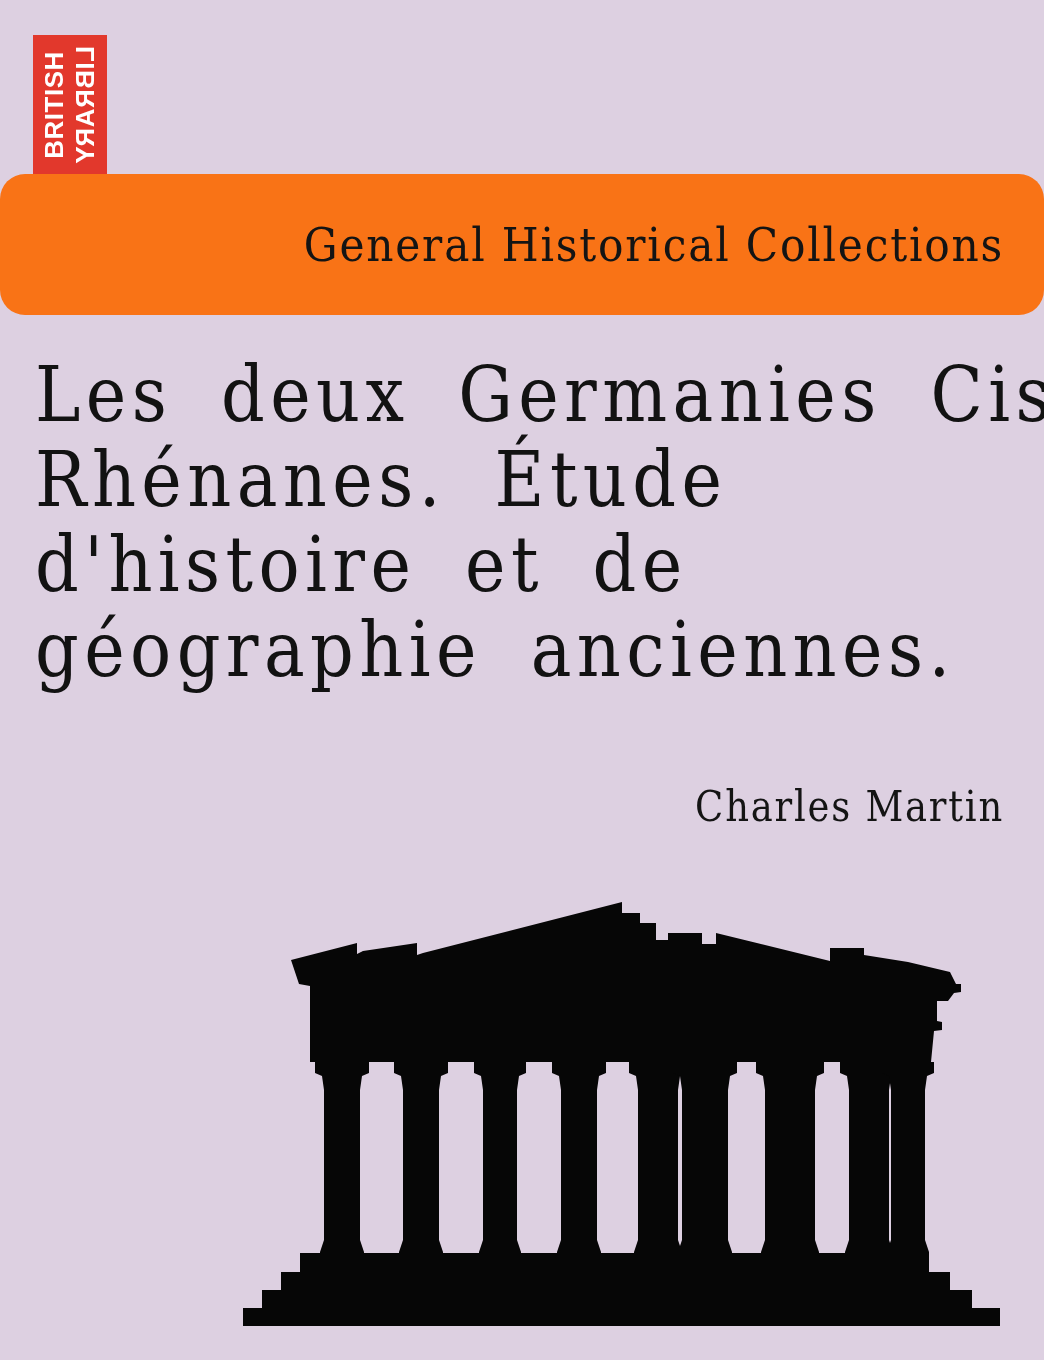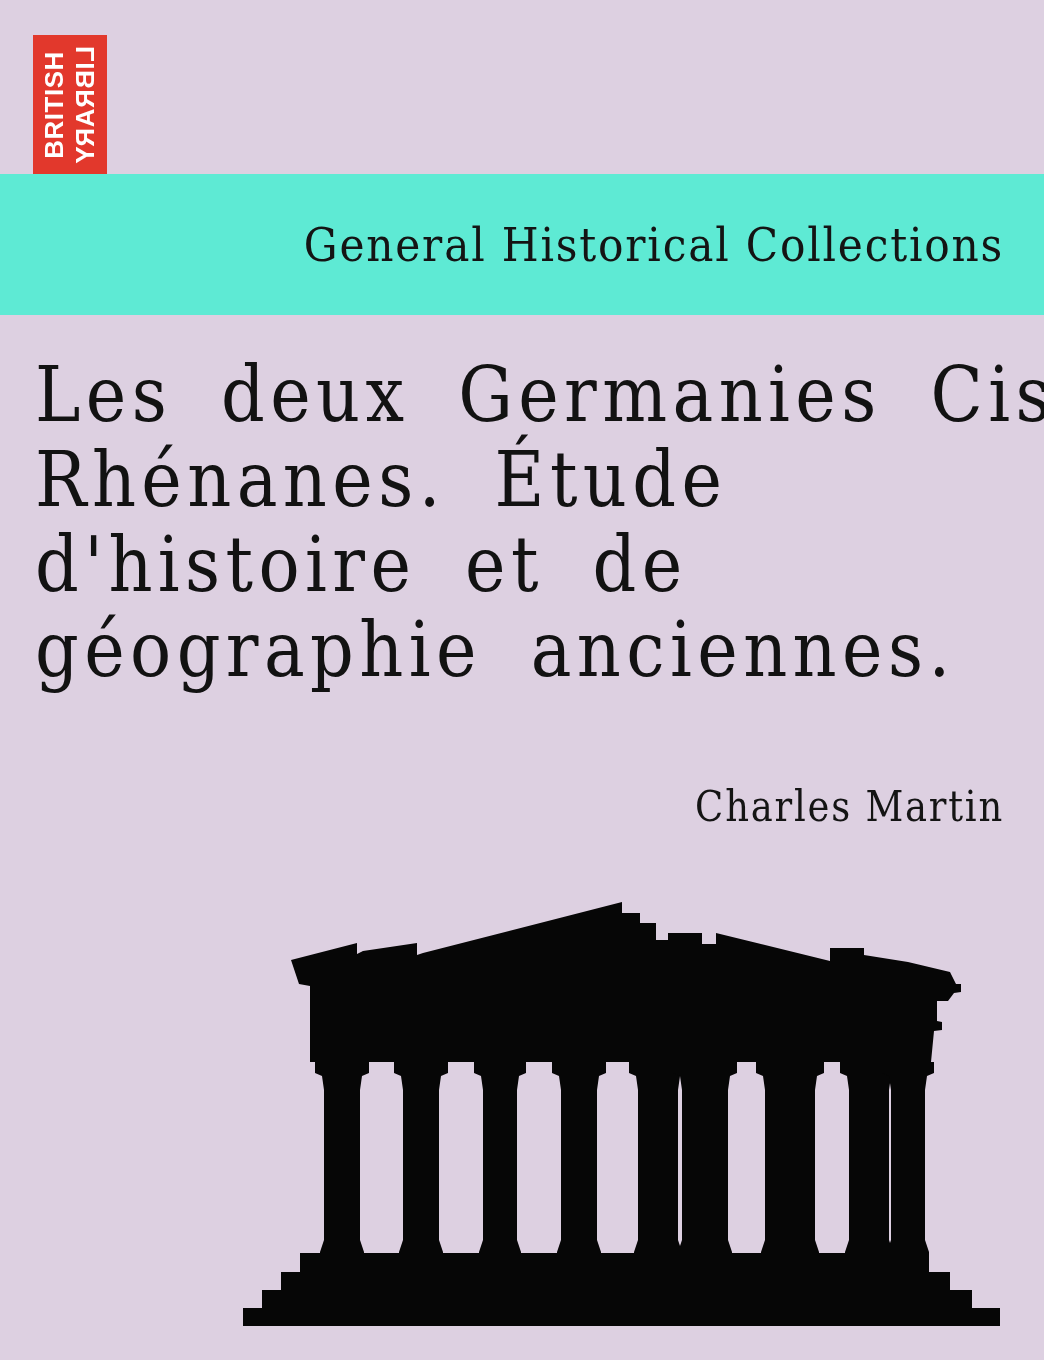--- a/index.html
+++ b/index.html
@@ -37,21 +37,22 @@
     letter-spacing: 0.5px;
     color: #ffffff;
   }
   .logo-line.mirrored { transform: scaleX(-1); }
 
   
   .banner {
     position: absolute;
     left: 0; top: 174px;
     width: 100%; height: 141px;
-    background: #5eead4;
+    background: #f97316;
+    border-radius: 25px;
   }
   .banner-text {
     position: absolute;
     right: 40px; top: 0;
     height: 141px;
     line-height: 141px;
     font-size: 47px;
     letter-spacing: 2px;
     color: #141414;
     white-space: nowrap;

